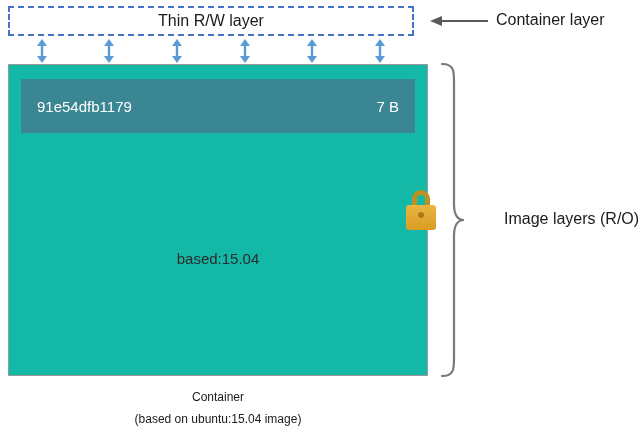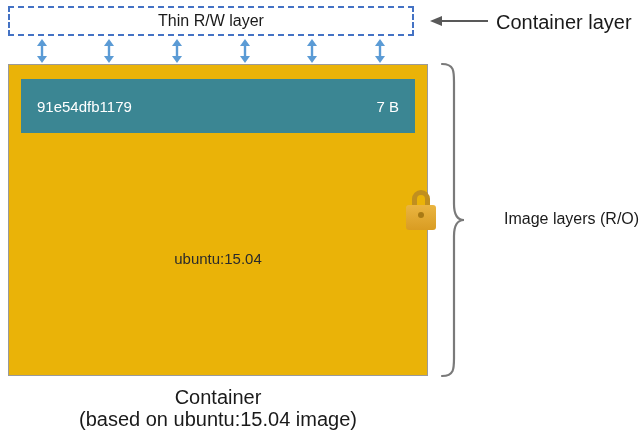--- a/index.html
+++ b/index.html
@@ -16,33 +16,33 @@
   .thin-layer{
     position:absolute;left:8px;top:6px;width:402px;height:26px;
     border:2px dashed #4472c4;background:#ffffff;
     display:flex;align-items:center;justify-content:center;
     font-size:16px;
   }
 
   
   .h-arrow{position:absolute;left:430px;top:15px;}
   .container-layer-label{
-    position:absolute;left:496px;top:11px;font-size:20px;white-space:nowrap;
+    position:absolute;left:496px;top:11px;font-size:16px;white-space:nowrap;
   }
 
   
   .v-arrows{
     position:absolute;left:8px;top:39px;width:406px;height:24px;
     display:flex;justify-content:space-around;align-items:center;
   }
 
   
   .container-box{
     position:absolute;left:8px;top:64px;width:420px;height:312px;
-    background:#eab308;border:1.5px solid #9a9a9a;
+    background:#14b8a6;border:1.5px solid #9a9a9a;
     box-sizing:border-box;
     display:flex;flex-direction:column;
     padding:14px 12px 6px 12px;gap:14px;
   }
   .layer-bar{
     height:54px;flex:0 0 54px;
     background:#3b8693;
     color:#ffffff;font-size:15px;
     display:flex;align-items:center;justify-content:space-between;
     padding:0 16px;
@@ -72,21 +72,21 @@
 
   
   .brace{position:absolute;left:440px;top:62px;}
   .image-layers-label{
     position:absolute;left:484px;top:210px;font-size:16px;white-space:nowrap;margin-left:20px;
   }
 
   
   .caption{
     position:absolute;left:0;top:386px;width:436px;
-    text-align:center;font-size:20px;line-height:22px;
+    text-align:center;font-size:12px;line-height:22px;
   }
 </style>
 </head>
 <body>
 
 <div class="canvas">
 
   <div class="thin-layer">
     <span>Thin R/W layer</span>
   </div>
@@ -128,21 +128,21 @@
       <polygon points="6,0 1,7 11,7" fill="#5b9bd5"></polygon>
       <polygon points="6,24 1,17 11,17" fill="#5b9bd5"></polygon>
     </svg>
   </div>
 
   <div class="container-box">
     <div class="layer-bar">
       <span>91e54dfb1179</span>
       <span>7 B</span>
     </div>
-    <div class="base-image-label">ubuntu:15.04</div>
+    <div class="base-image-label">based:15.04</div>
   </div>
 
   <div class="lock">
     <div class="lock-shackle"></div>
     <div class="lock-body"></div>
   </div>
 
   <svg class="brace" width="26" height="316" viewBox="0 0 26 316">
     <path d="M2,2 C14,2 14,9 14,20 L14,142 C14,152 17,158 24,158 C17,158 14,164 14,174 L14,296 C14,307 14,314 2,314" fill="none" stroke="#7a7a7a" stroke-width="2.2" stroke-linecap="round"></path>
   </svg>

